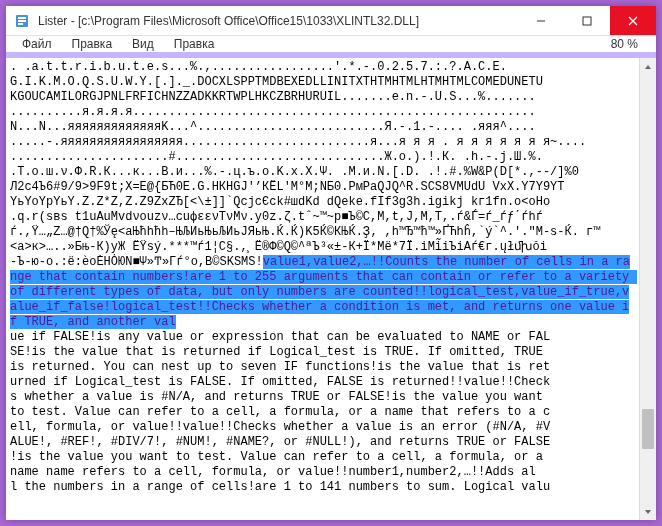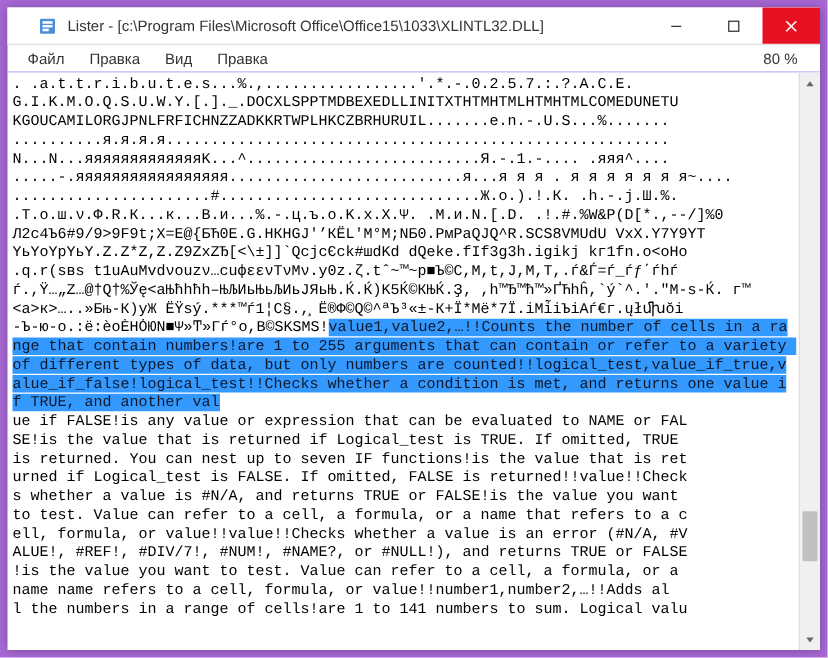--- a/index.html
+++ b/index.html
@@ -18,21 +18,20 @@
       display: flex;
       flex-direction: column;
       box-shadow: 0 0 8px rgba(0,0,0,0.3);
     }
     .titlebar {
       background: #fff;
       display: flex;
       align-items: center;
       height: 30px;
       border-bottom: 1px solid #e0e0e0;
-      padding-left: 16px;
     }
     .titlebar-icon {
       width: 16px;
       height: 16px;
       margin: 0 8px;
       display: flex;
       align-items: center;
       justify-content: center;
     }
     .title-text {
@@ -65,21 +64,21 @@
       color: #fff;
       font-size: 14px;
     }
     .menubar {
       display: flex;
       align-items: center;
       height: 22px;
       padding: 0 6px;
       font-size: 12px;
       color: #333;
-      border-bottom: 1px solid #c4b5fd;
+      border-bottom: 6px solid #c4b5fd;
     }
     .menu-item {
       padding: 2px 10px;
       cursor: pointer;
     }
     .menu-spacer { flex: 1; }
     .percent {
       padding: 0 12px;
       font-size: 12px;
       color: #333;
@@ -95,21 +94,21 @@
       font-size: 12px;
       line-height: 15px;
       color: #000;
       padding: 2px 4px;
       white-space: pre-wrap;
       word-break: break-all;
       overflow: hidden;
     }
     .hl {
       background: #3399ff;
-      color: #0f172a;
+      color: #4c1d95;
       margin-top: 41px;
     }
     .scrollbar {
       width: 17px;
       background: #f0f0f0;
       display: flex;
       flex-direction: column;
       border-left: 1px solid #ddd;
     }
     .sb-btn {

